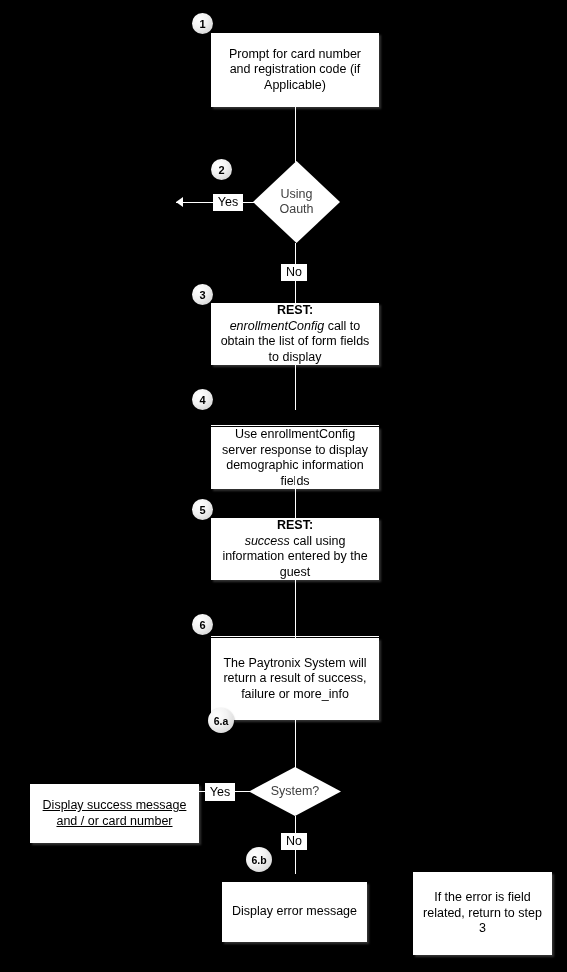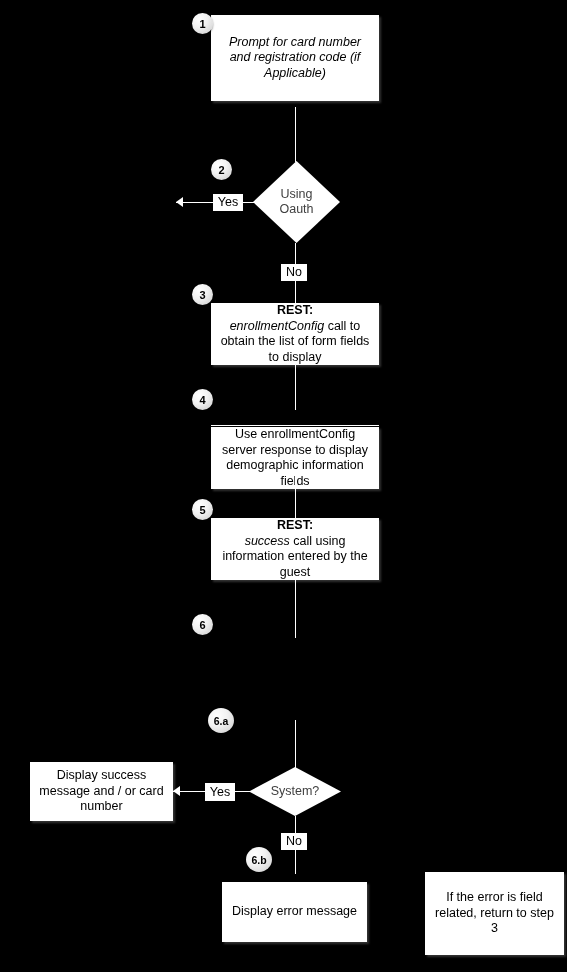--- a/index.html
+++ b/index.html
@@ -125,21 +125,21 @@
   .ital { font-style: italic; }
 </style>
 </head>
 <body>
 
 <div id="canvas">
 
   <div class="badge" style="left:192px; top:13px; width:21px; height:21px;">
     <span>1</span>
   </div>
-  <div class="node process shadow-box" style="left:211px; top:15px; width:168px; height:86px;font-style:italic;">
+  <div class="node process shadow-box" style="left:211px; top:33px; width:168px; height:74px;">
     <span class="inner">Prompt  for card number and registration code (if Applicable)</span>
   </div>
 
   <div class="connector conn-v" style="left:295px; top:107px; width:1px; height:55px;"></div>
 
 
   <div class="badge" style="left:211px; top:159px; width:21px; height:21px;">
     <span>2</span>
   </div>
   <div class="decision" style="left:253px; top:161px; width:87px; height:82px;">
@@ -189,24 +189,27 @@
       <span class="bold">REST</span><span class="bold">:</span><br>
       <span class="ital">success</span><span> call using information entered by the guest</span>
     </span>
   </div>
 
   <div class="connector conn-v" style="left:295px; top:580px; width:1px; height:58px;"></div>
 
   <div class="badge" style="left:192px; top:614px; width:21px; height:21px;">
     <span>6</span>
   </div>
+  <div class="node process shadow-box edge-top" style="left:211px; top:638px; width:168px; height:82px;">
+    <span class="inner">The Paytronix System will return a result of success, failure or more_info</span>
+  </div>
 
   <div class="connector conn-v" style="left:295px; top:720px; width:1px; height:48px;"></div>
 
-  <div class="node process shadow-box" style="left:30px; top:762px; width:143px; height:59px;">
+  <div class="node process shadow-box" style="left:30px; top:784px; width:169px; height:59px;text-decoration:underline;">
     <span class="inner">Display success message and / or card number</span>
   </div>
 
   <div class="badge wide" style="left:208px; top:708px; width:26px; height:25px;">
     <span>6.a</span>
   </div>
   <div class="decision" style="left:249px; top:767px; width:92px; height:49px;">
     <span class="inner">System?</span>
   </div>
 
@@ -221,17 +224,17 @@
     <span>No</span>
   </div>
 
   <div class="badge wide" style="left:206px; top:847px; width:26px; height:25px;margin-left:40px;">
     <span>6.b</span>
   </div>
   <div class="node process shadow-box" style="left:222px; top:882px; width:145px; height:60px;">
     <span class="inner">Display error message</span>
   </div>
 
-  <div class="node process shadow-box" style="left:413px; top:872px; width:139px; height:83px;margin-left:12px;">
+  <div class="node process shadow-box" style="left:413px; top:872px; width:139px; height:83px;">
     <span class="inner">If the error is field related, return to step 3</span>
   </div>
 
 </div>
 
 </body></html>

